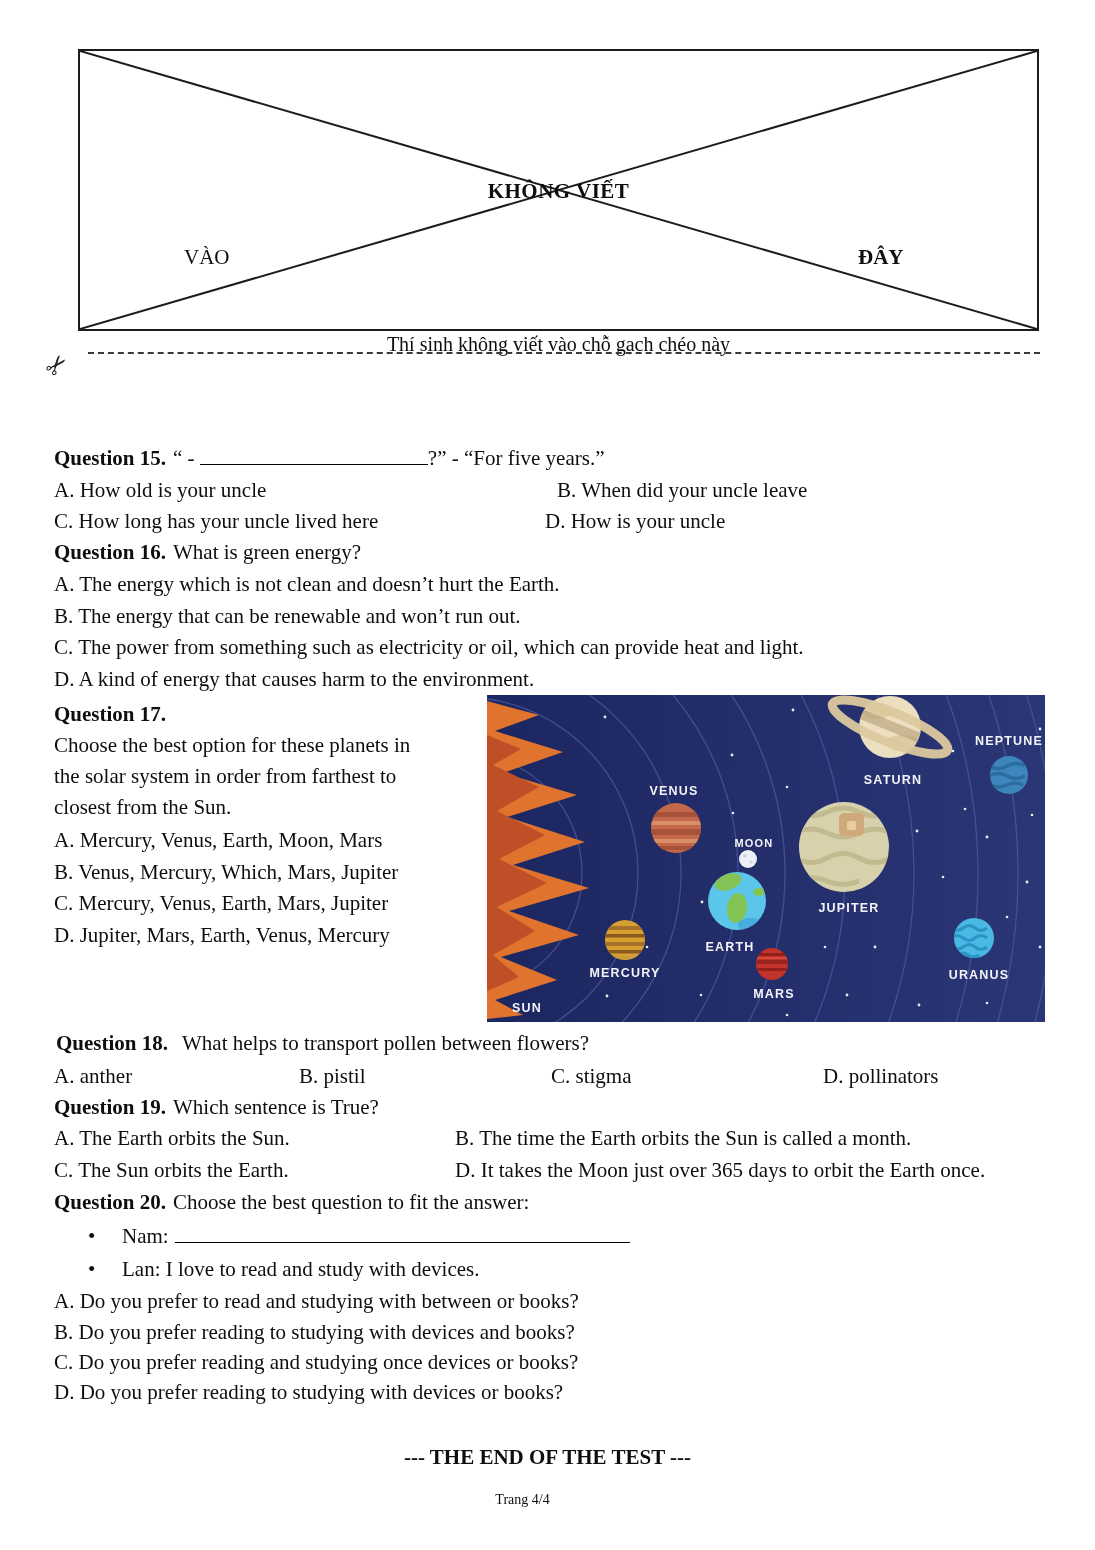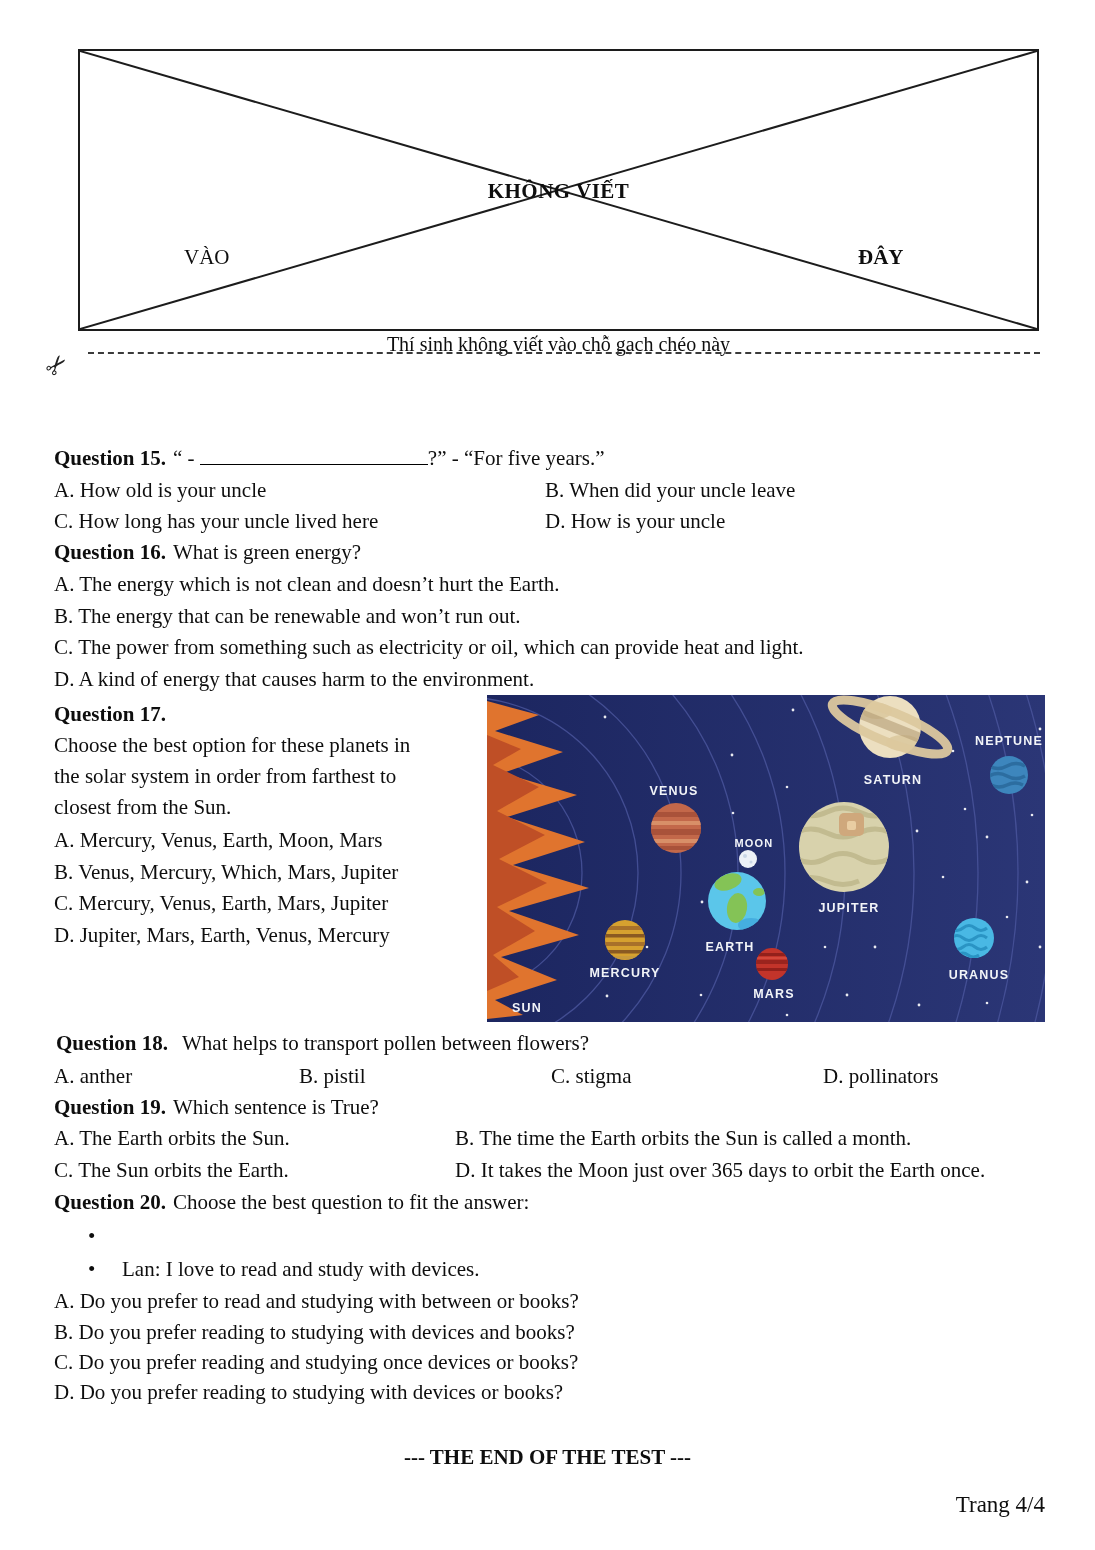--- a/index.html
+++ b/index.html
@@ -20,21 +20,21 @@
   
   .ln{position:absolute;left:0;width:1095px;height:27px;font-size:21px;line-height:27px;white-space:nowrap;}
   .seg{position:absolute;top:0;white-space:nowrap;}
   b{font-weight:bold;}
   .stem{margin-left:7px;}
   .stem2{margin-left:14px;}
   .blank{display:inline-block;border-bottom:1.6px solid #000;height:17px;vertical-align:baseline;}
   .b15{width:228px;}
   .b20{width:455px;margin-left:6px;}
   .center{text-align:center;font-weight:bold;}
-  .footer{position:absolute;left:0;top:1492px;width:1045px;text-align:right;font-size:23px;}
+  .footer{position:absolute;left:0;top:1492px;width:1045px;text-align:center;font-size:14px;}
   
   .q17line{height:32px;line-height:32px;}
   
   .solar{position:absolute;left:487px;top:695px;width:558px;height:327px;}
   .plbl{font-family:"Liberation Sans",sans-serif;font-size:12.5px;font-weight:600;
         letter-spacing:1.2px;fill:#f2f4f8;}
   .plbl.small{font-size:11px;}
 </style>
 </head>
 <body>
@@ -55,21 +55,21 @@
   <div class="scissors">✂</div>
   <div class="dashline"></div>
 
   <div class="ln" style="top:445px">
     <span class="seg" style="left:54px">
       <b>Question 15.</b><span class="stem">“ - </span><span class="blank b15"></span><span>?” - “For five years.”</span>
     </span>
   </div>
   <div class="ln" style="top:477px">
     <span class="seg" style="left:54px">A. How old is your uncle</span>
-    <span class="seg" style="left:545px">B. When did your uncle leave</span>
+    <span class="seg" style="left:557px">B. When did your uncle leave</span>
   </div>
   <div class="ln" style="top:508px">
     <span class="seg" style="left:54px">C. How long has your uncle lived here</span>
     <span class="seg" style="left:545px">D. How is your uncle</span>
   </div>
 
   <div class="ln" style="top:539px">
     <span class="seg" style="left:54px">
       <b>Question 16.</b><span class="stem">What is green energy?</span>
     </span>
@@ -325,20 +325,23 @@
     <span class="seg" style="left:455px">D. It takes the Moon just over 365 days to orbit the Earth once.</span>
   </div>
 
   <div class="ln" style="top:1189px">
     <span class="seg" style="left:54px">
       <b>Question 20.</b><span class="stem">Choose the best question to fit the answer:</span>
     </span>
   </div>
   <div class="ln" style="top:1223px">
     <span class="seg" style="left:88px">•</span>
+    <span class="seg" style="left:122px">
+      <span>Nam:</span><span class="blank b20"></span>
+    </span>
   </div>
   <div class="ln" style="top:1256px">
     <span class="seg" style="left:88px">•</span>
     <span class="seg" style="left:122px">Lan: I love to read and study with devices.</span>
   </div>
   <div class="ln" style="top:1288px">
       <span class="seg" style="left:54px">A. Do you prefer to read and studying with between or books?</span>
     </div>
   <div class="ln" style="top:1319px">
       <span class="seg" style="left:54px">B. Do you prefer reading to studying with devices and books?</span>

